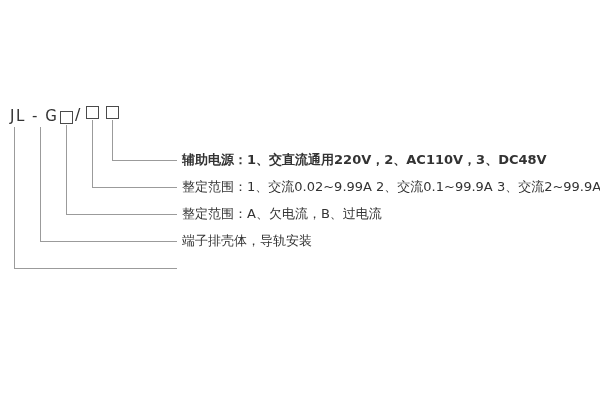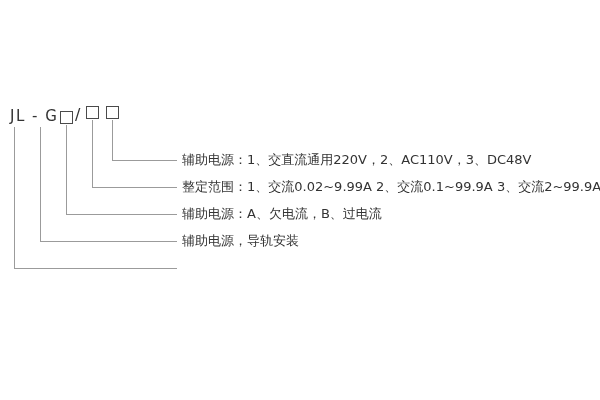--- a/index.html
+++ b/index.html
@@ -63,21 +63,21 @@
   .h4 { left: 92px;  top: 187px; width: 85px;  }
   .h5 { left: 112px; top: 160px; width: 65px;  }
   .lbl {
     position: absolute;
     left: 182px;
     font-size: 13px;
     line-height: 14px;
     color: #333333;
     white-space: nowrap;
   }
-  .l1 { top: 153px; }
+  .l1 { top: 153px; font-weight: bold; }
   .l2 { top: 180px; }
   .l3 { top: 207px; }
   .l4 { top: 234px; }
   .l5 { top: 261px; }
 </style>
 </head>
 <body>
 
 <div class="diagram">
 
@@ -93,16 +93,16 @@
   <div class="line v v4"></div>
   <div class="line v v5"></div>
   <div class="line h h1"></div>
   <div class="line h h2"></div>
   <div class="line h h3"></div>
   <div class="line h h4"></div>
   <div class="line h h5"></div>
 
   <div class="lbl l1">辅助电源：1、交直流通用220V，2、AC110V，3、DC48V</div>
   <div class="lbl l2">整定范围：1、交流0.02~9.99A  2、交流0.1~99.9A  3、交流2~99.9A(无源型)</div>
-  <div class="lbl l3">辅助电源：A、欠电流，B、过电流</div>
-  <div class="lbl l4">辅助电源，导轨安装</div>
+  <div class="lbl l3">整定范围：A、欠电流，B、过电流</div>
+  <div class="lbl l4">端子排壳体，导轨安装</div>
 
 </div>
 
 </body></html>

